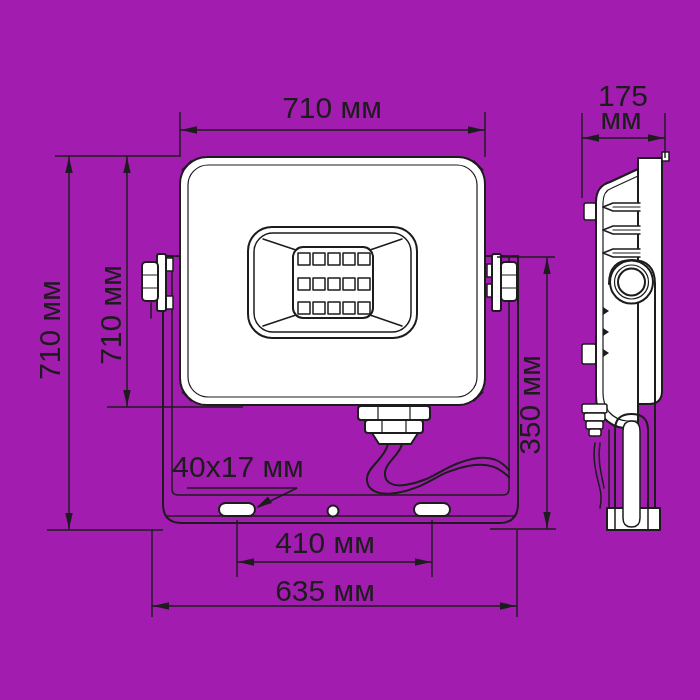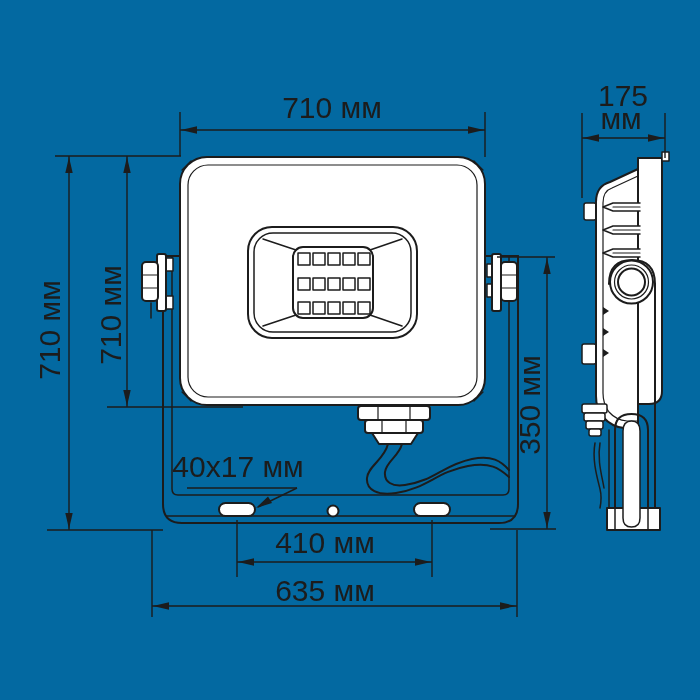--- a/index.html
+++ b/index.html
@@ -1,16 +1,16 @@
 <!DOCTYPE html>
 <html><head>
 <meta charset="utf-8">
 <style>
   html,body{margin:0;padding:0;background:#ffffff;}
-  .stage{width:700px;height:700px;position:relative;background:#0369a1;overflow:hidden;}
+  .stage{width:700px;height:700px;position:relative;background:#a21caf;overflow:hidden;}
   svg{display:block;}
   .s2{stroke:#1c1c1c;stroke-width:2;fill:none;stroke-linecap:round;stroke-linejoin:round;}
   .s15{stroke:#1c1c1c;stroke-width:1.5;fill:none;stroke-linecap:round;stroke-linejoin:round;}
   .s12{stroke:#1c1c1c;stroke-width:1.2;fill:none;stroke-linecap:round;stroke-linejoin:round;}
   .wf{fill:#ffffff;}
   .dim{stroke:#1c1c1c;stroke-width:1.4;fill:none;stroke-linecap:butt;}
   .ah{fill:#1c1c1c;stroke:none;}
   text{font-family:"Liberation Sans","DejaVu Sans",sans-serif;font-size:30px;fill:#1c1c1c;}
 </style>
 </head>

